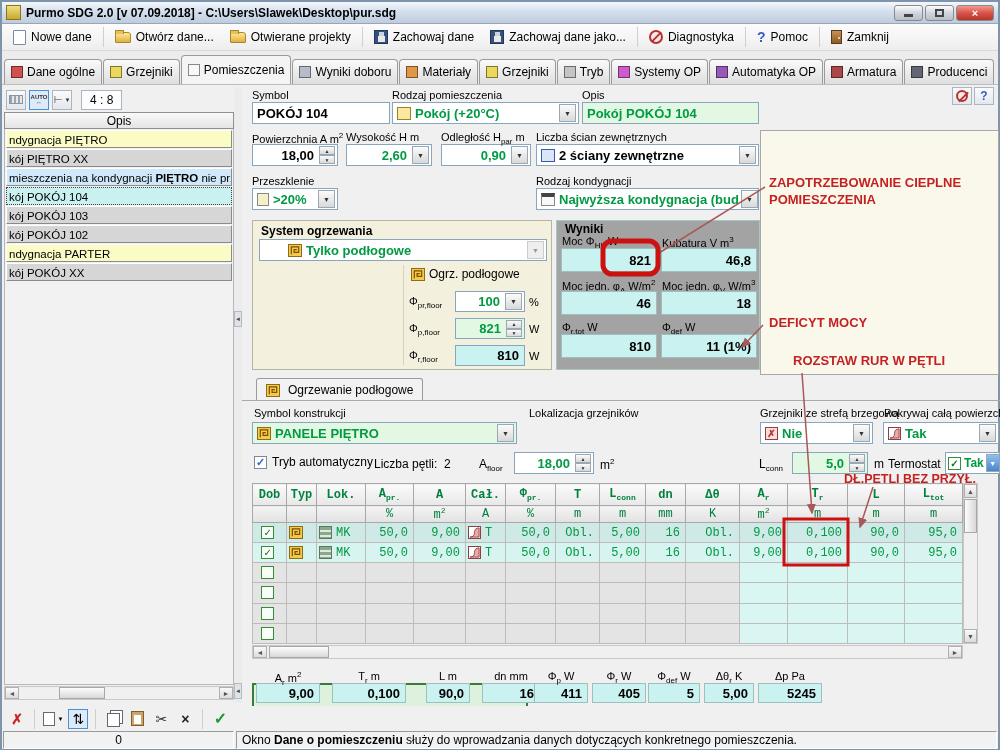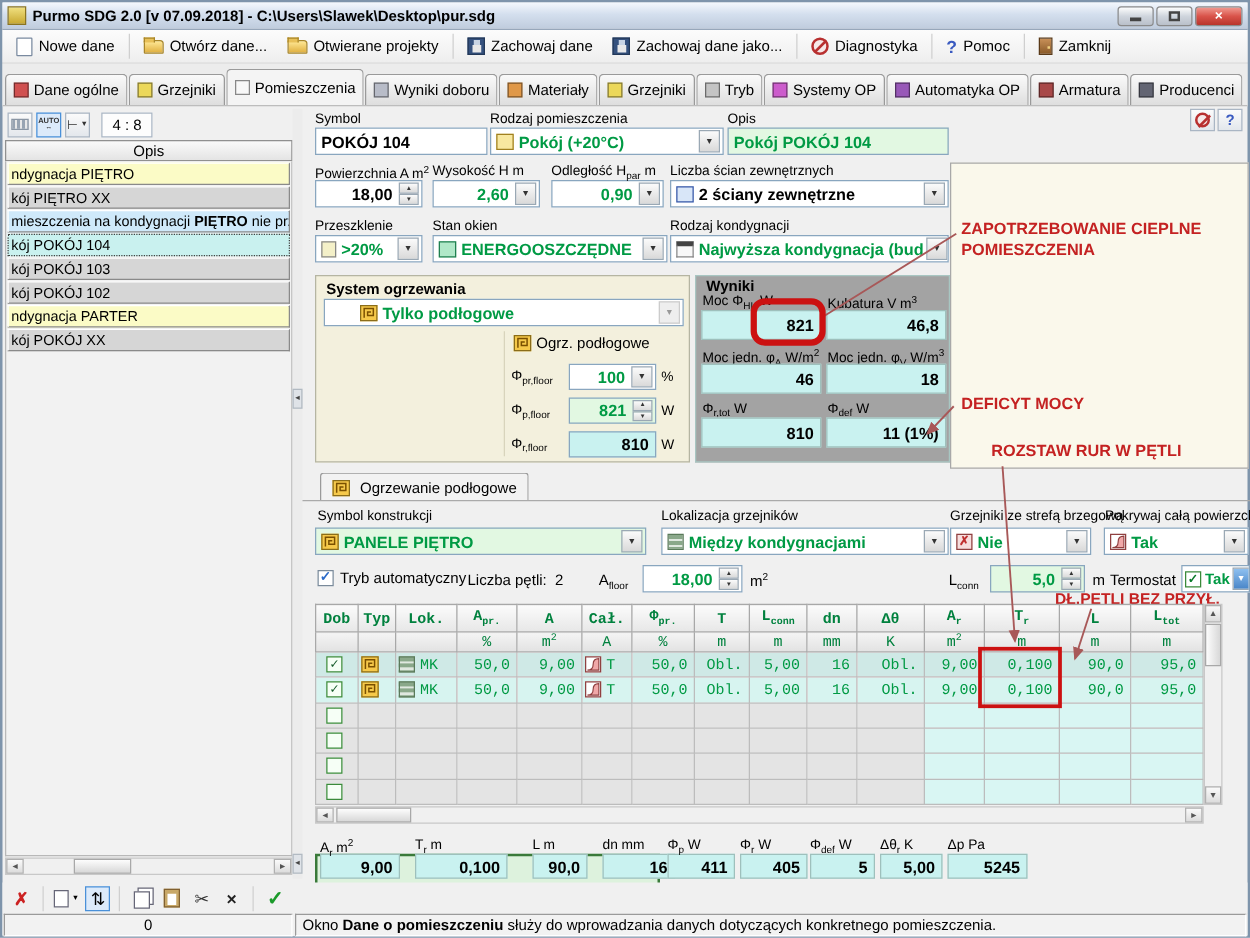--- a/index.html
+++ b/index.html
@@ -120,21 +120,21 @@
   .vscroll { width:15px; background:#f0f0f0; border:1px solid #c8c8c8; display:flex; flex-direction:column; }
   .vthumb { height:34px; background:linear-gradient(90deg,#fdfdfd,#d8d8d8); border:1px solid #a8a8a8; margin-top:1px; }
   #table-hscroll { left:10px; top:558px; width:711px; height:14px; background:#f0f0f0; border:1px solid #c8c8c8; display:flex; }
   #table-hscroll .sthumb { width:60px; margin-left:2px; }
   .vscroll .sbtn { width:auto; height:14px; }
   .vscroll .spacer { flex:1; }
 
   
   #sum-greenbox { left:10px; top:596px; width:276px; height:30px; border:2px solid #3a7a3a; background:#ddf2dd; }
   .sum { position:absolute; top:583px; height:40px; }
-  .slbl { font-size:11px; height:13px; white-space:nowrap; }
+  .slbl { font-size:11px; height:13px; white-space:nowrap;text-align:center; }
   .sfld { height:20px; border:1px solid #9ec0bc; background:#c9f2f0; font-size:13px; font-weight:bold; text-align:right; padding:2px 5px 0 2px; }
   .s0{left:14px;width:64px;} .s1{left:90px;width:74px;} .s2{left:184px;width:44px;} .s3{left:240px;width:58px;}
   .s4{left:292px;width:54px;} .s5{left:350px;width:54px;} .s6{left:406px;width:52px;} .s7{left:462px;width:50px;} .s8{left:516px;width:64px;}
 
   
   .bottom-toolbar { position:absolute; left:0; top:704px; width:996px; height:25px; display:flex; align-items:center; gap:4px; padding:0 5px; background:#f0f0f0; }
   .bic { min-width:20px; height:20px; display:flex; align-items:center; justify-content:center; font-size:14px; border:1px solid transparent; }
   .bic.sel { border:1px solid #4a90d8; background:#dceafa; }
   .redx { color:#c22; font-weight:bold; }
   .greenck { color:#1a9a2a; font-weight:bold; font-size:16px; }
@@ -365,28 +365,20 @@
     </div>
 
     <div class="abs" style="left:10px;top:88px;width:86px;">
       <div class="lbl">Przeszklenie</div>
       <div class="fld">
           <span class="icsq" style="width:12px;background:#f4f0c8;border-color:#888;"></span>
           <span class="val green">&gt;20%</span>
           <span class="da">▼</span>
         </div>
     </div>
-    <div class="abs" style="left:104px;top:88px;width:188px;">
-      <div class="lbl">Stan okien</div>
-      <div class="fld">
-          <span class="icsq" style="background:#b0e8c8;border-color:#208050;"></span>
-          <span class="val green">ENERGOOSZCZĘDNE</span>
-          <span class="da">▼</span>
-        </div>
-    </div>
     <div class="abs" style="left:294px;top:88px;width:223px;">
       <div class="lbl">Rodzaj kondygnacji</div>
       <div class="fld">
           <span class="icsq" style="background:#f8f8f8;border-top:4px solid #444;"></span>
           <span class="val green">Najwyższa  kondygnacja (bud</span>
           <span class="da">▼</span>
         </div>
     </div>
 
     <div class="groupbox" id="sysbox">
@@ -486,25 +478,20 @@
     <div class="abs lbl" style="left:518px;top:320px;">Grzejniki ze strefą brzegową</div>
     <div class="abs lbl" style="left:642px;top:320px;">Pokrywaj całą powierzchnię</div>
 
     <div class="abs fld pg" style="left:10px;top:335px;width:265px;">
       <span class="coil">
           <svg viewBox="0 0 12 12">
             <path d="M2 10 V2 H10 V8 H5 V5 H8" fill="none" stroke="#7a5000" stroke-width="1.3"></path>
           </svg>
         </span>
       <span class="val green">PANELE PIĘTRO</span>
-      <span class="da">▼</span>
-    </div>
-    <div class="abs fld" style="left:287px;top:335px;width:230px;">
-      <span class="lokic"></span>
-      <span class="val green">Między kondygnacjami</span>
       <span class="da">▼</span>
     </div>
     <div class="abs fld" style="left:518px;top:335px;width:113px;">
       <span class="xic">✗</span>
       <span class="val green">Nie</span>
       <span class="da">▼</span>
     </div>
     <div class="abs fld" style="left:641px;top:335px;width:116px;">
       <span class="calic">
           <svg viewBox="0 0 12 12">

